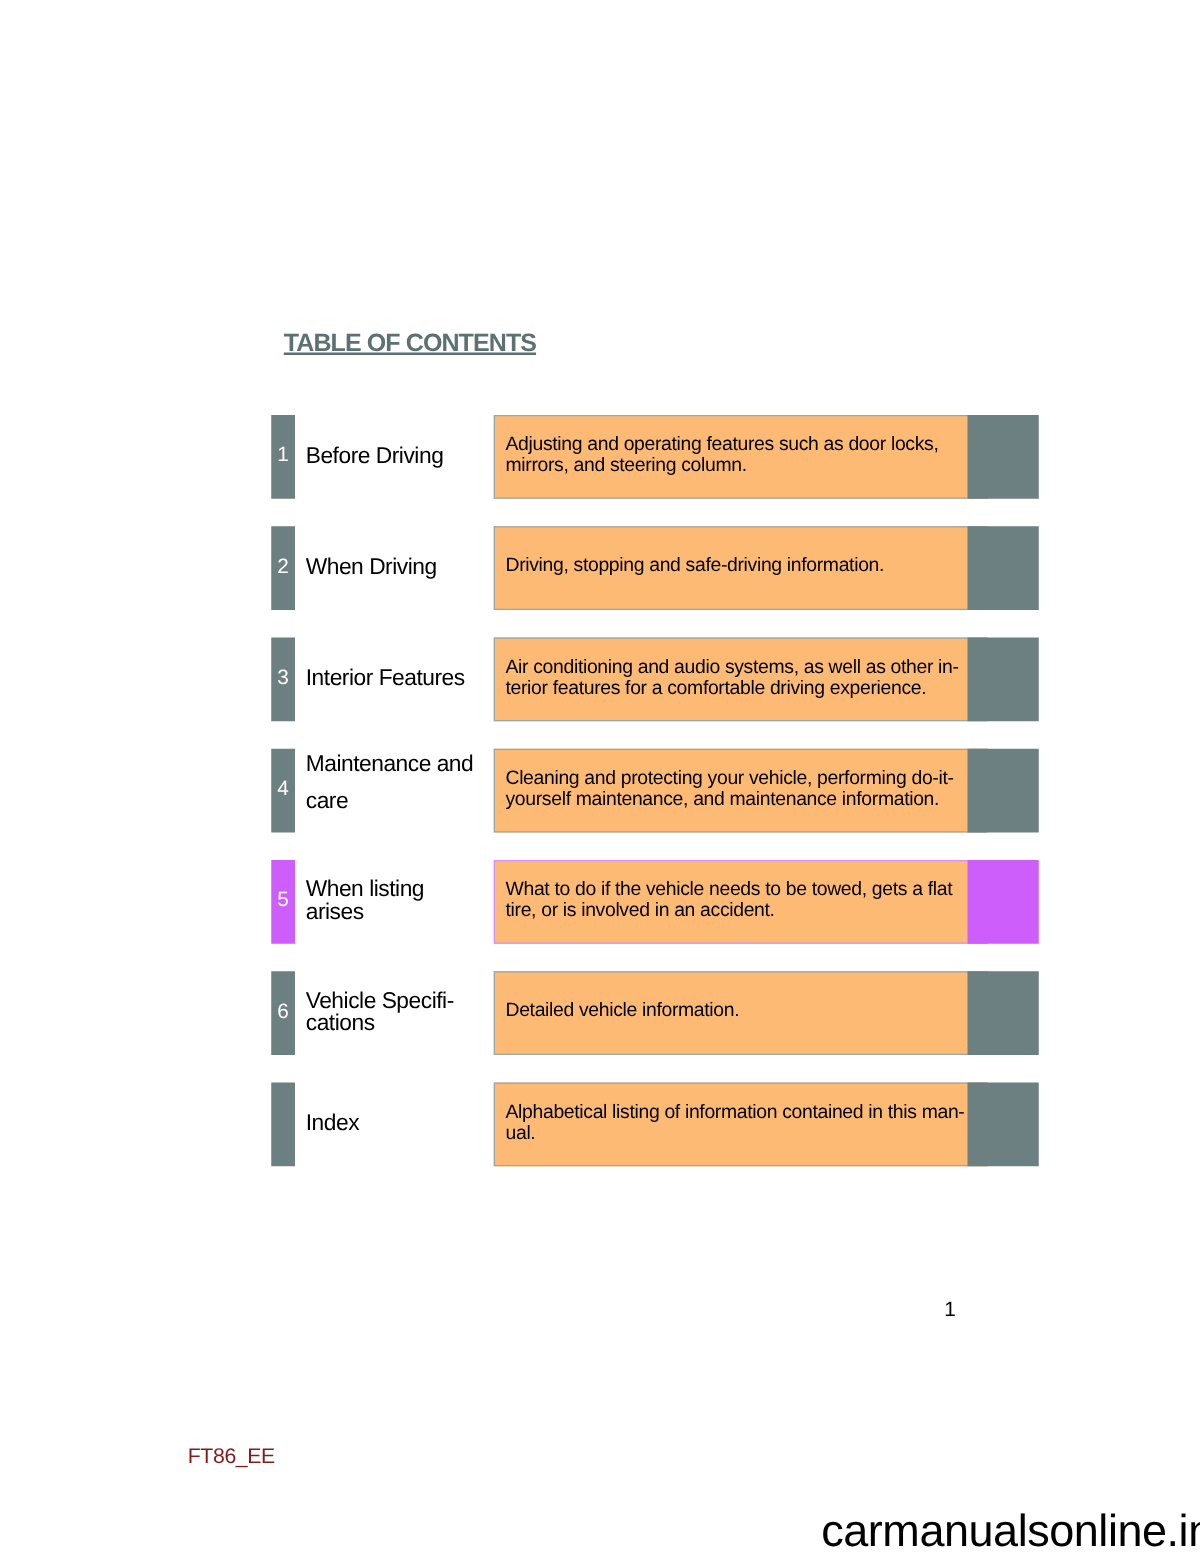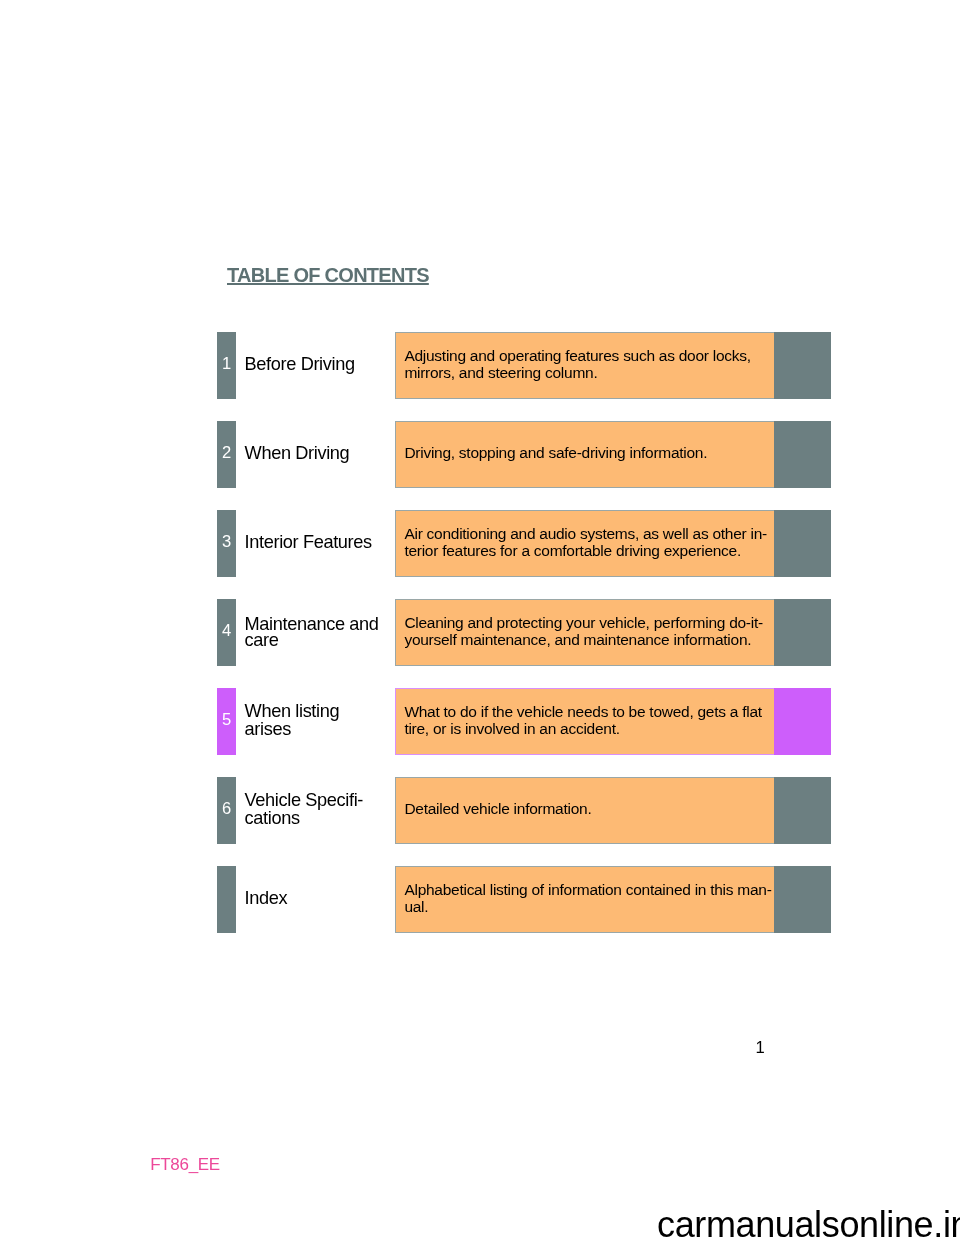--- a/index.html
+++ b/index.html
@@ -100,21 +100,21 @@
     font-size: 16.6px;
     line-height: 20px;
     color: #000;
   }
   .doc-code {
     position: absolute;
     left: 150.2px; top: 1154.9px;
     font-size: 17px;
     line-height: 20px;
     letter-spacing: -0.3px;
-    color: #ec4899;
+    color: #7f1d1d;
     white-space: nowrap;
   }
   .watermark {
     position: absolute;
     left: 657px; top: 1208.5px;
     font-size: 36px;
     line-height: 32px;
     letter-spacing: -0.37px;
     color: #000000;
     white-space: nowrap;
@@ -162,21 +162,21 @@
           <span style="top:12.8px">Air conditioning and audio systems, as well as other in-</span>
           <span style="top:29.8px">terior features for a comfortable driving experience.</span>
         </div>
         <div class="row-block"></div>
       </div>
       <div class="toc-row" style="top: 599px;">
         <div class="row-tab">
           <div class="row-tab-num">4</div>
         </div>
         <div class="row-title">
-          <span style="top:13px">Maintenance and</span>
+          <span style="top:0">Maintenance and</span>
           <span style="top:28.700000000000003px">care</span>
         </div>
         <div class="row-desc">
           <span style="top:29.8px">yourself maintenance, and maintenance information.</span>
           <span style="top:12.8px">Cleaning and protecting your vehicle, performing do-it-</span>
         </div>
         <div class="row-block"></div>
       </div>
       <div class="toc-row" style="top: 688px;">
         <div class="row-tab accent">

